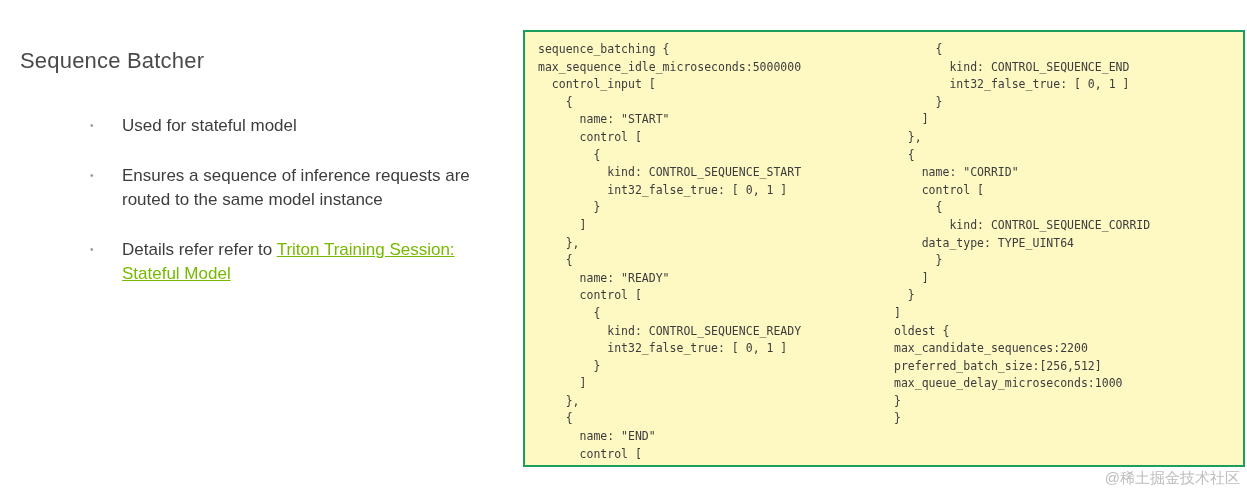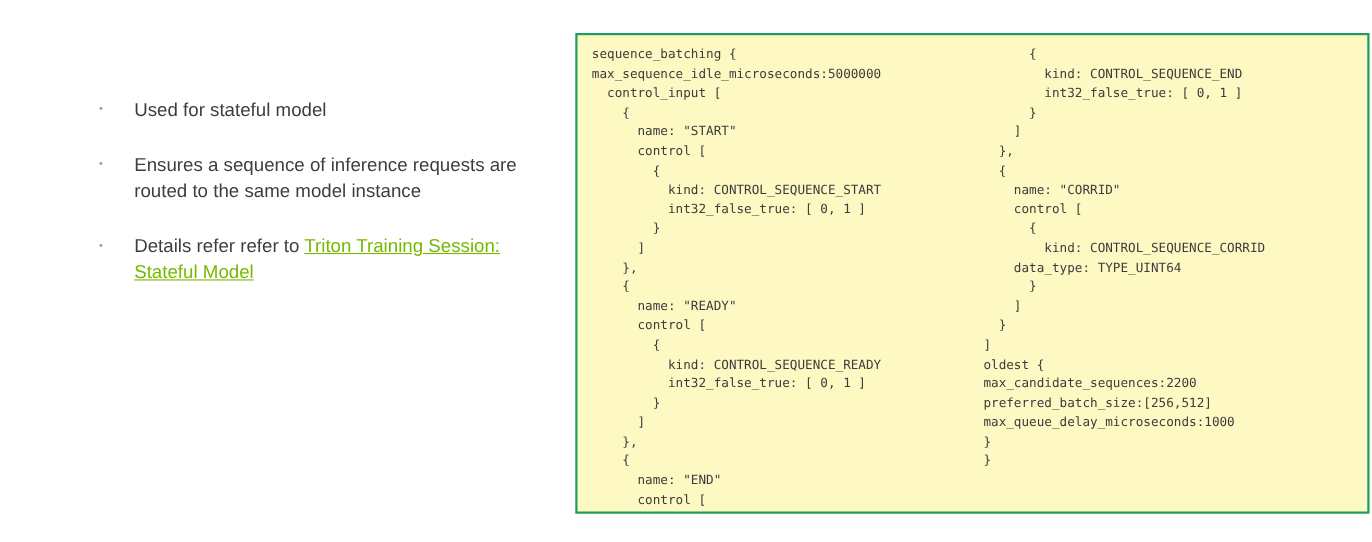--- a/index.html
+++ b/index.html
@@ -90,20 +90,21 @@
     font-size: 15px;
     color: #bdbdbd;
   }
 </style>
 </head>
 <body>
 
 <div class="slide">
 
   <div class="left-pane">
+    <h1 class="slide-title">Sequence Batcher</h1>
 
     <ul class="bullets">
       <li>
         <span class="bullet-marker">•</span>
         <span class="bullet-text">Used for stateful model</span>
       </li>
       <li>
         <span class="bullet-marker">•</span>
         <span class="bullet-text">Ensures a sequence of inference requests are routed to the same model instance</span>
       </li>
@@ -156,14 +157,15 @@
   }
 ]
 oldest {
 max_candidate_sequences:2200
 preferred_batch_size:[256,512]
 max_queue_delay_microseconds:1000
 }
 }</pre>
   </div>
 
+  <div class="watermark">@稀土掘金技术社区</div>
 
 </div>
 
 </body></html>

